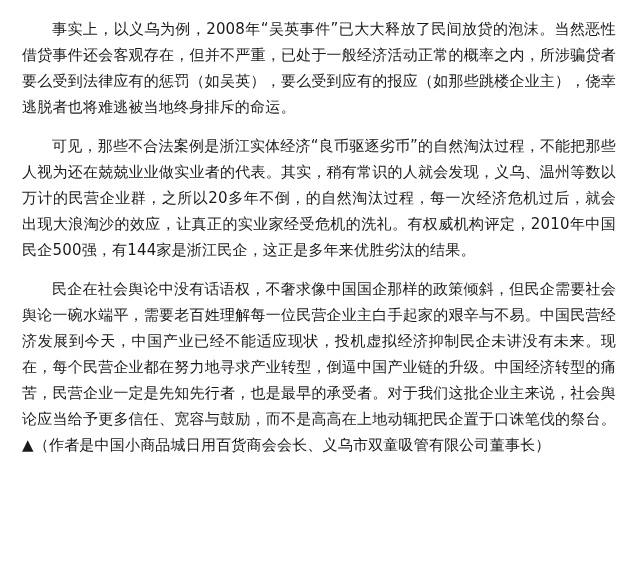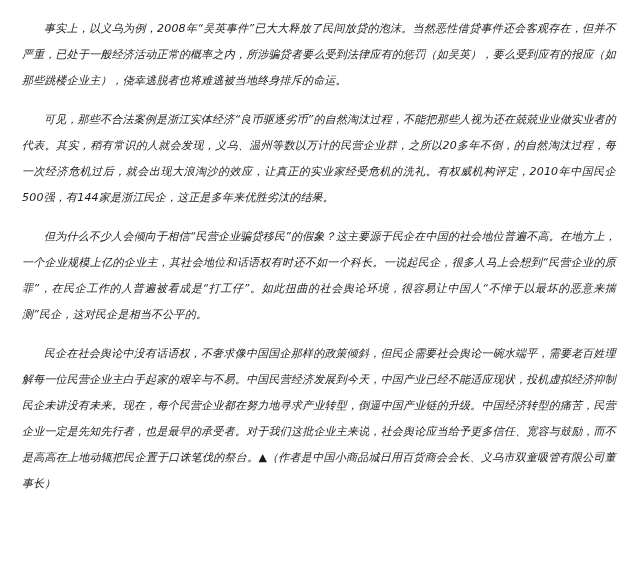--- a/index.html
+++ b/index.html
@@ -13,33 +13,31 @@
     overflow: hidden;
     font-family: "DejaVu Sans", "Liberation Sans", sans-serif;
   }
   .article {
     box-sizing: border-box;
     width: 638px;
     padding: 16px 22px 10px 22px;
   }
   .para {
     margin: 0 0 13px 0;
-    font-size: 11px;
+    font-size: 15px;
     line-height: 26px;
     color: #1a1a1a;
     text-align: justify;
     text-indent: 2em;
     letter-spacing: 0.2px;
-    font-style: italic;
   }
   .para:last-child {
     margin-bottom: 0;
   }
 </style>
 </head>
 <body>
 
 <div class="article">
   <p class="para">事实上，以义乌为例，2008年“吴英事件”已大大释放了民间放贷的泡沫。当然恶性借贷事件还会客观存在，但并不严重，已处于一般经济活动正常的概率之内，所涉骗贷者要么受到法律应有的惩罚（如吴英），要么受到应有的报应（如那些跳楼企业主），侥幸逃脱者也将难逃被当地终身排斥的命运。</p>
   <p class="para">可见，那些不合法案例是浙江实体经济“良币驱逐劣币”的自然淘汰过程，不能把那些人视为还在兢兢业业做实业者的代表。其实，稍有常识的人就会发现，义乌、温州等数以万计的民营企业群，之所以20多年不倒，的自然淘汰过程，每一次经济危机过后，就会出现大浪淘沙的效应，让真正的实业家经受危机的洗礼。有权威机构评定，2010年中国民企500强，有144家是浙江民企，这正是多年来优胜劣汰的结果。</p>
-  <p class="para">但为什么不少人会倾向于相信“民营企业骗贷移民”的假象？这主要源于民企在中国的社会地位普遍不高。在地方上，一个企业规模上亿的企业主，其社会地位和话语权有时还不如一个科长。一说起民企，很多人马上会想到“民营企业的原罪”，在民企工作的人普遍被看成是“打工仔”。如此扭曲的社会舆论环境，很容易让中国人“不惮于以最坏的恶意来揣测”民企，这对民企是相当不公平的。</p>
   <p class="para">民企在社会舆论中没有话语权，不奢求像中国国企那样的政策倾斜，但民企需要社会舆论一碗水端平，需要老百姓理解每一位民营企业主白手起家的艰辛与不易。中国民营经济发展到今天，中国产业已经不能适应现状，投机虚拟经济抑制民企未讲没有未来。现在，每个民营企业都在努力地寻求产业转型，倒逼中国产业链的升级。中国经济转型的痛苦，民营企业一定是先知先行者，也是最早的承受者。对于我们这批企业主来说，社会舆论应当给予更多信任、宽容与鼓励，而不是高高在上地动辄把民企置于口诛笔伐的祭台。▲（作者是中国小商品城日用百货商会会长、义乌市双童吸管有限公司董事长）</p>
 </div>
 
 </body></html>

